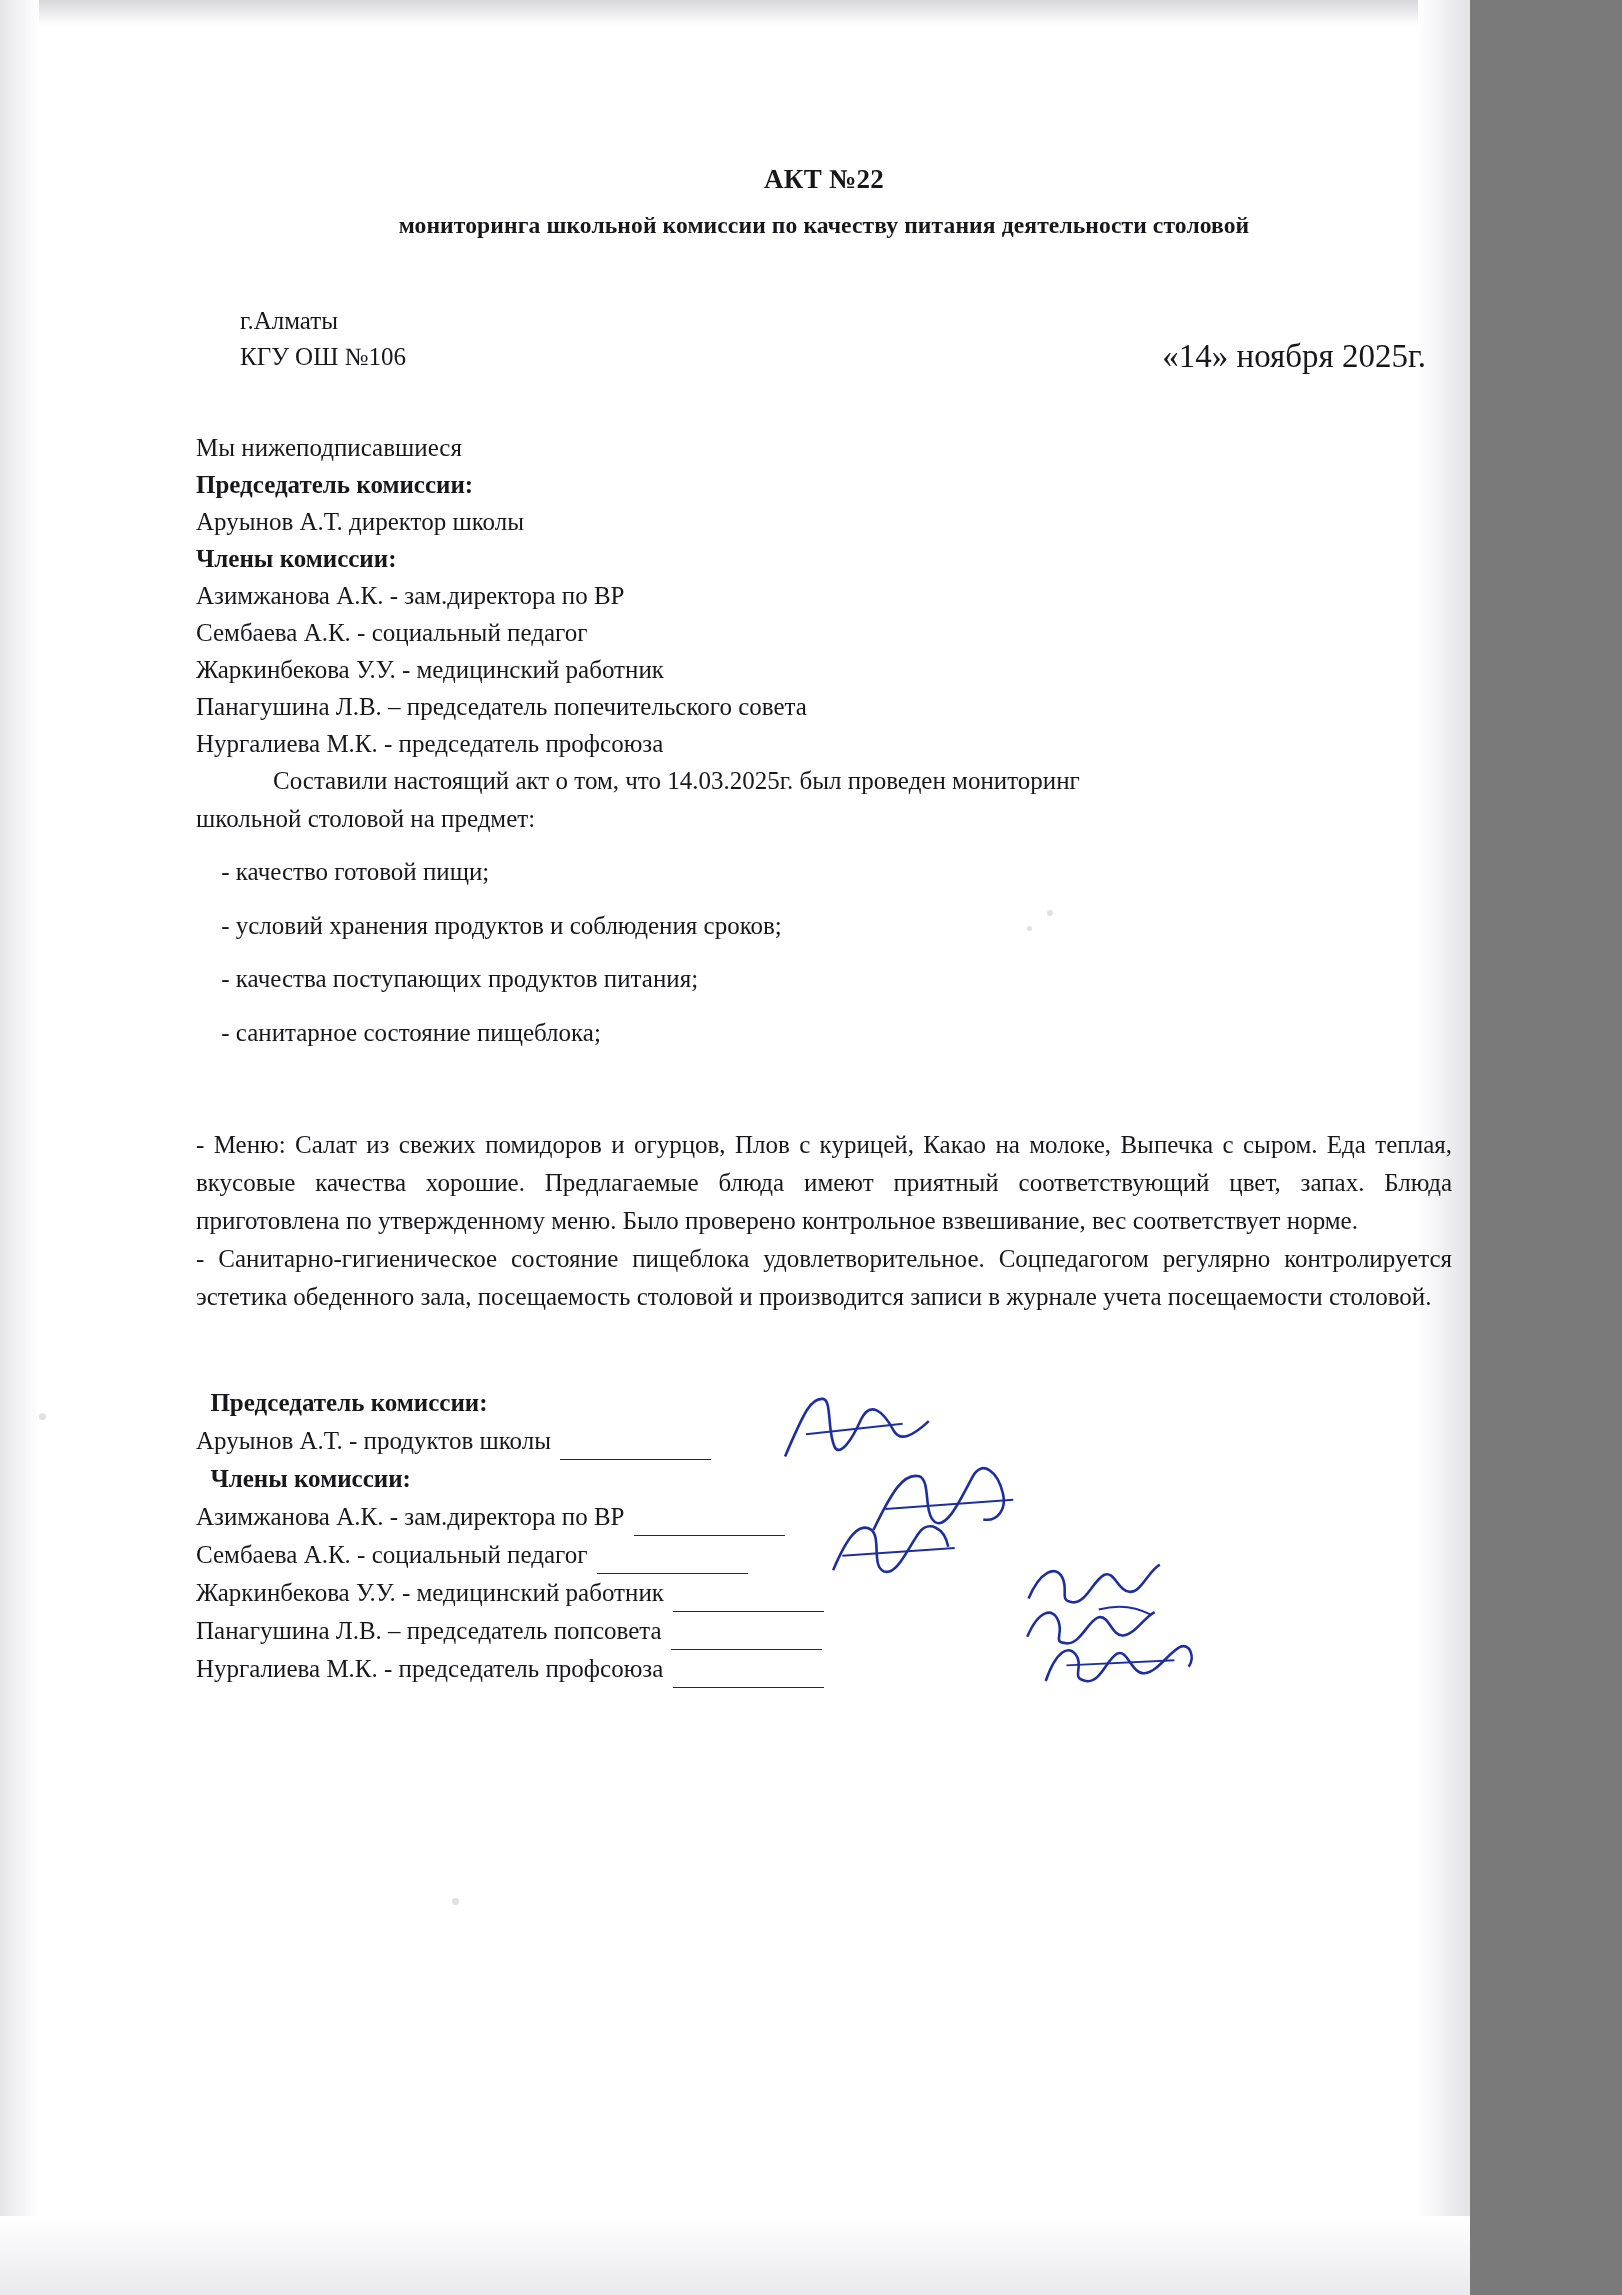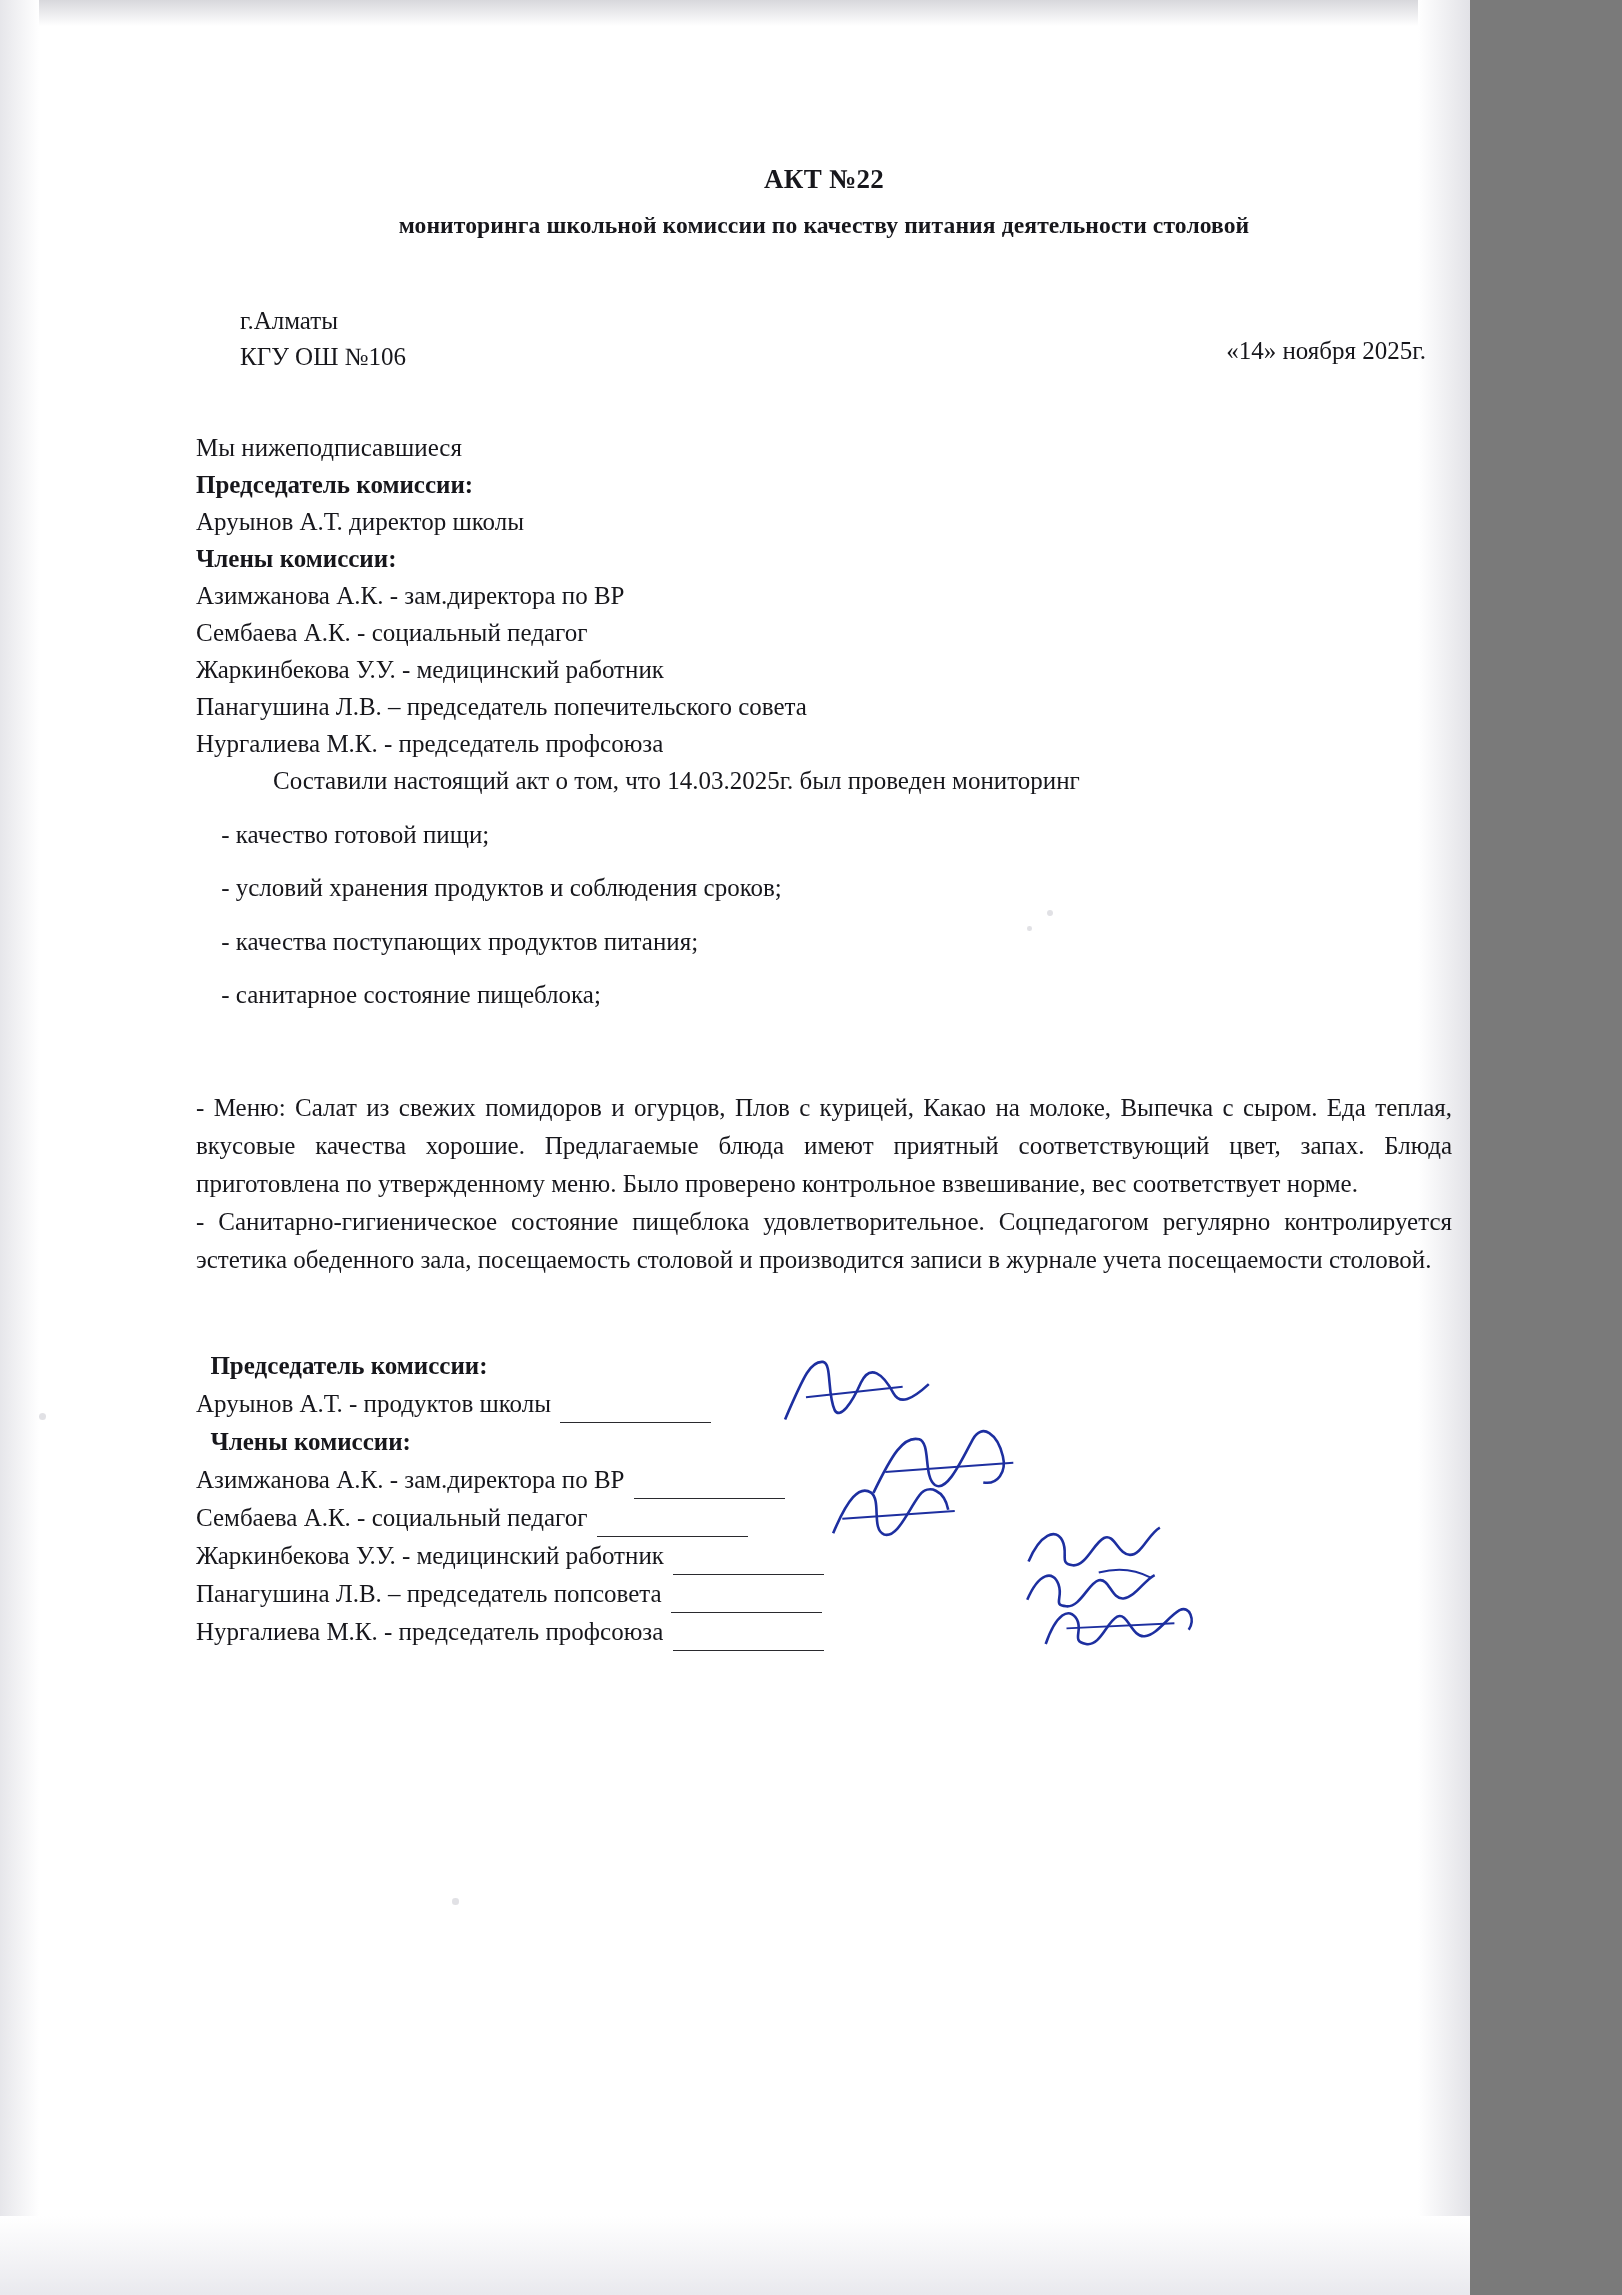--- a/index.html
+++ b/index.html
@@ -68,21 +68,21 @@
     line-height: 1.42;
   }
   .meta-left {
     display: inline-block;
     margin-left: 44px;
   }
   .meta-date {
     position: absolute;
     right: 26px;
     top: 30px;
-    font-size: 25px;
+    font-size: 33px;
   }
 
   .body-block {
     margin-top: 55px;
     font-size: 25px;
     line-height: 1.48;
   }
   .line {
     margin: 0;
     padding: 0;
@@ -188,20 +188,21 @@
       <div class="line b">Председатель комиссии:</div>
       <div class="line">Аруынов А.Т.  директор школы</div>
       <div class="line b">Члены комиссии:</div>
       <div class="line">Азимжанова А.К. - зам.директора по ВР</div>
       <div class="line">Сембаева А.К. - социальный педагог</div>
       <div class="line">Жаркинбекова У.У. -  медицинский работник</div>
       <div class="line">Панагушина Л.В. – председатель попечительского совета</div>
       <div class="line">Нургалиева М.К. - председатель профсоюза</div>
 
       <p class="para">Составили настоящий  акт  о том, что 14.03.2025г. был проведен мониторинг</p>
+      <p class="para-cont">школьной столовой на предмет:</p>
 
       <p class="bullet">- качество готовой пищи;</p>
       <p class="bullet">- условий хранения продуктов и соблюдения сроков;</p>
       <p class="bullet">- качества поступающих продуктов питания;</p>
       <p class="bullet">- санитарное состояние пищеблока;</p>
 
       <div class="spacer-lg"></div>
 
       <p class="just">- Меню: Салат из свежих помидоров и огурцов, Плов с курицей, Какао на молоке, Выпечка с сыром. Еда теплая, вкусовые качества хорошие. Предлагаемые блюда имеют приятный соответствующий цвет, запах. Блюда приготовлена по утвержденному меню. Было проверено контрольное взвешивание, вес соответствует норме.</p>
       <p class="just">- Санитарно-гигиеническое состояние пищеблока удовлетворительное. Соцпедагогом регулярно контролируется эстетика обеденного зала, посещаемость столовой и производится записи в журнале учета посещаемости столовой.</p>

